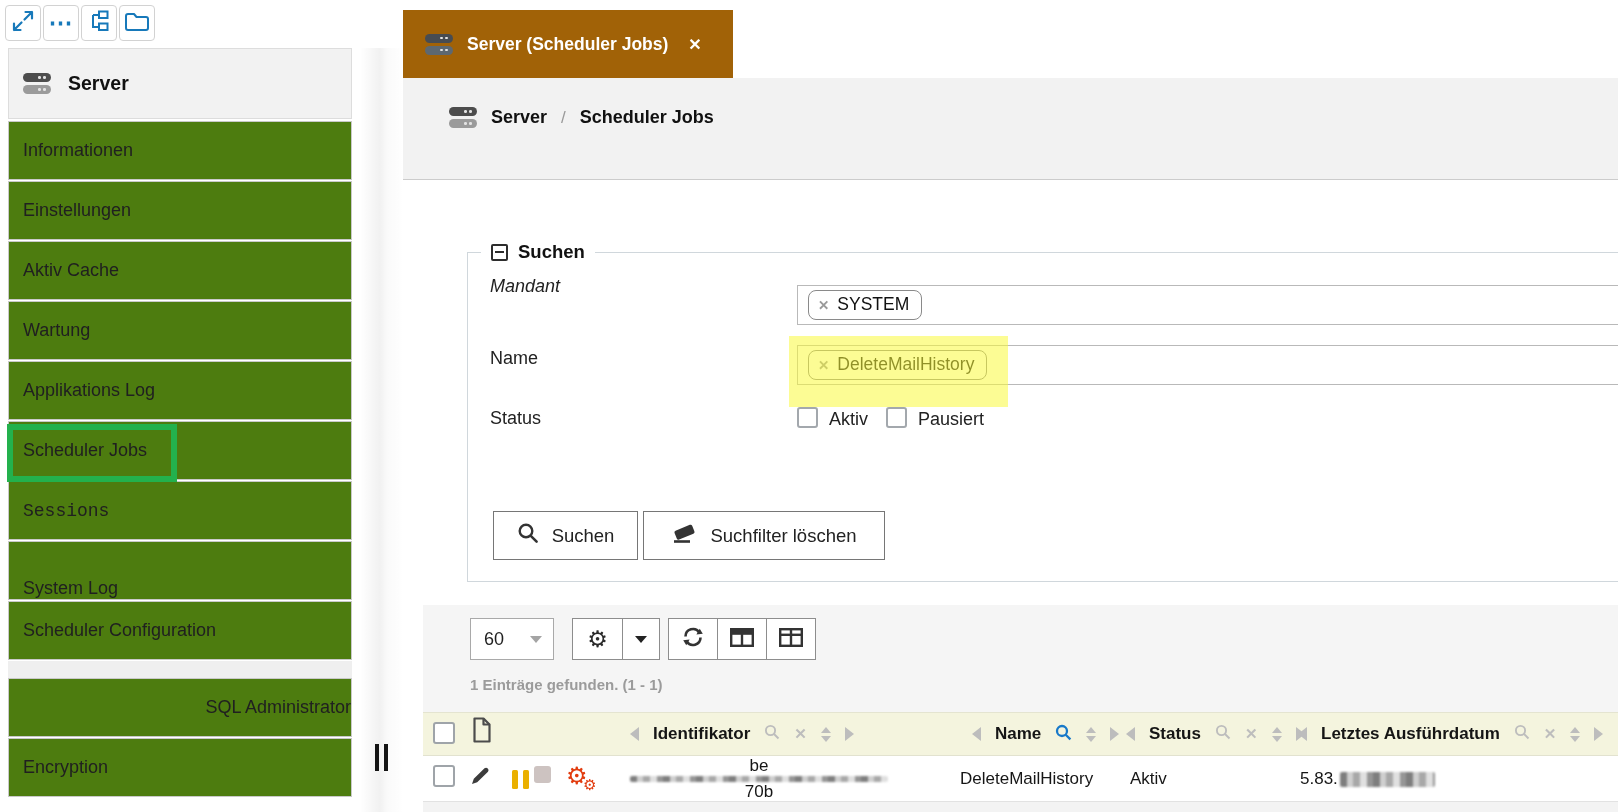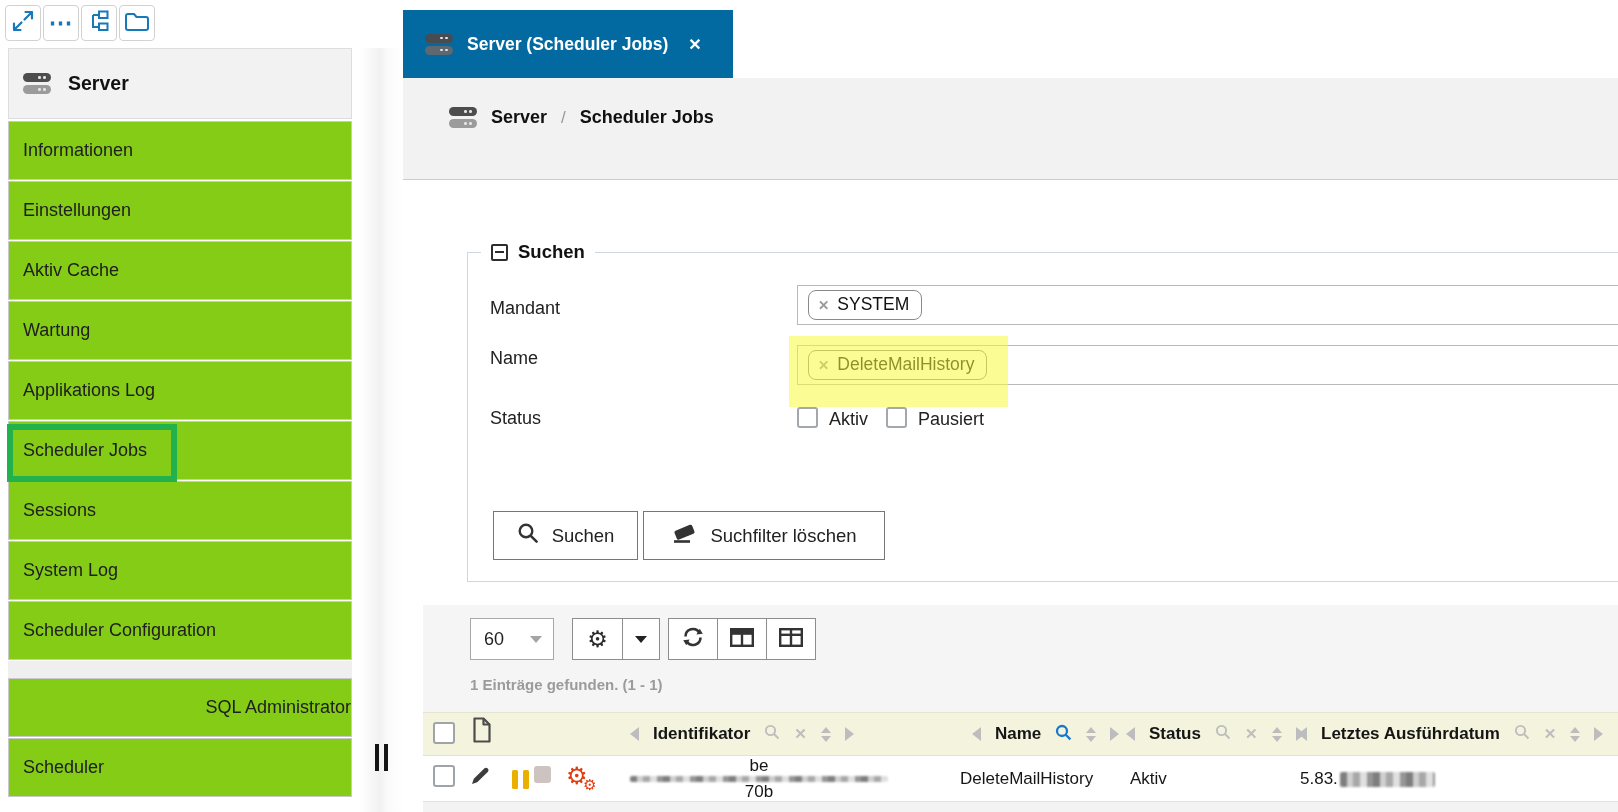--- a/index.html
+++ b/index.html
@@ -17,34 +17,34 @@
   .server-icon .bar { width:28px; height:9px; border-radius:4.5px; position:relative; }
   .server-icon .bar::after { content:""; position:absolute; right:5px; top:3px; width:2.6px; height:2.6px;
         border-radius:50%; background:#e3e3e3; box-shadow:-5px 0 0 #e3e3e3; }
   .bar.top { background:#4d4d4d; } .bar.bot { background:#9b9b9b; }
   .tab .bar.top { background:#474c52; } .tab .bar.bot { background:#5d6871; }
 
   
   .side-header { position:absolute; left:8px; top:48px; width:344px; height:71px; background:#f2f2f2;
         border:1px solid #ddd; display:flex; align-items:center; gap:17px; padding-left:14px; }
   .side-title { font-size:19.5px; font-weight:bold; color:#111; }
-  .side-item { position:absolute; left:8px; width:344px; height:59px; background:#84cc16; border:1px solid #c9c9c9;
+  .side-item { position:absolute; left:8px; width:344px; height:59px; background:#4d7c0f; border:1px solid #c9c9c9;
         font-size:18px; color:#202020; display:flex; align-items:center; padding-left:14px; cursor:pointer; }
   .side-gap { position:absolute; left:8px; top:661px; width:344px; height:17px; background:#efefef; }
   .green-box { position:absolute; left:7px; top:424px; width:170px; height:58px;
         border:6px solid #23b14d; pointer-events:none; z-index:8; }
 
   
   .split-strip { position:absolute; left:360px; top:48px; width:44px; height:764px;
         background:linear-gradient(90deg, rgba(0,0,0,0) 0%, rgba(0,0,0,0.055) 45%, rgba(0,0,0,0.02) 62%, rgba(0,0,0,0) 100%); }
   .split-handle { position:absolute; left:375px; top:744px; display:flex; gap:5px; cursor:col-resize; }
   .split-handle i { display:block; width:4px; height:27px; background:#141414; }
 
   
-  .tab { position:absolute; left:403px; top:10px; width:330px; height:68px; background:#0369a1; color:#fff;
+  .tab { position:absolute; left:403px; top:10px; width:330px; height:68px; background:#a16207; color:#fff;
         display:flex; align-items:center; gap:14px; padding:0 18px 0 22px; cursor:pointer; }
   .tab-title { font-size:17.5px; font-weight:bold; white-space:nowrap; }
   .tab-close { font-size:16px; font-weight:bold; margin-left:6px; cursor:pointer; }
   .crumbbar { position:absolute; left:403px; top:78px; width:1215px; height:102px; background:#f2f2f2;
         border-bottom:1px solid #ccc; }
   .crumb-inner { position:absolute; left:46px; top:29px; display:flex; align-items:center; gap:14px; }
   .crumb { font-size:18px; font-weight:bold; color:#111; cursor:pointer; }
   .crumb-sep { font-size:17px; color:#9a9a9a; }
 
   
@@ -160,35 +160,35 @@
   </div>
 <div class="side-item" style="top:301px;">
     <span>Wartung</span>
   </div>
 <div class="side-item" style="top:361px;">
     <span>Applikations Log</span>
   </div>
 <div class="side-item" style="top:421px;">
     <span>Scheduler Jobs</span>
   </div>
-<div class="side-item" style="top:481px;">
+<div class="side-item" style="top:481px;font-family:Liberation Mono, monospace;">
     <span>Sessions</span>
   </div>
-<div class="side-item" style="top:541px;">
+<div class="side-item" style="top:541px;align-items:flex-end;">
     <span>System Log</span>
   </div>
 <div class="side-item" style="top:601px;">
     <span>Scheduler Configuration</span>
   </div>
 <div class="side-gap"></div>
 <div class="side-item" style="top:678px;justify-content:flex-end;">
     <span>SQL Administrator</span>
   </div>
 <div class="side-item" style="top:738px;">
-    <span>Scheduler</span>
+    <span>Encryption</span>
   </div>
 
 <div class="green-box"></div>
 
 <div class="split-strip"></div>
 <div class="split-handle">
     <i></i>
     <i></i>
   </div>
 
@@ -214,21 +214,21 @@
 </div>
 
 <div class="fieldset"></div>
 <div class="legend">
   <span class="collapse-box">
       <i></i>
     </span>
   <span class="legend-text">Suchen</span>
 </div>
 
-<div class="flabel" style="top:298px;">Mandant</div>
+<div class="flabel" style="top:276px;font-style:italic;">Mandant</div>
 <div class="finput" style="top:285px;">
   <span class="chip">
     <span class="x">✕</span>
     <span>SYSTEM</span>
   </span>
 </div>
 
 <div class="flabel" style="top:348px;">Name</div>
 <div class="finput" style="top:345px;">
   <span class="chip">

